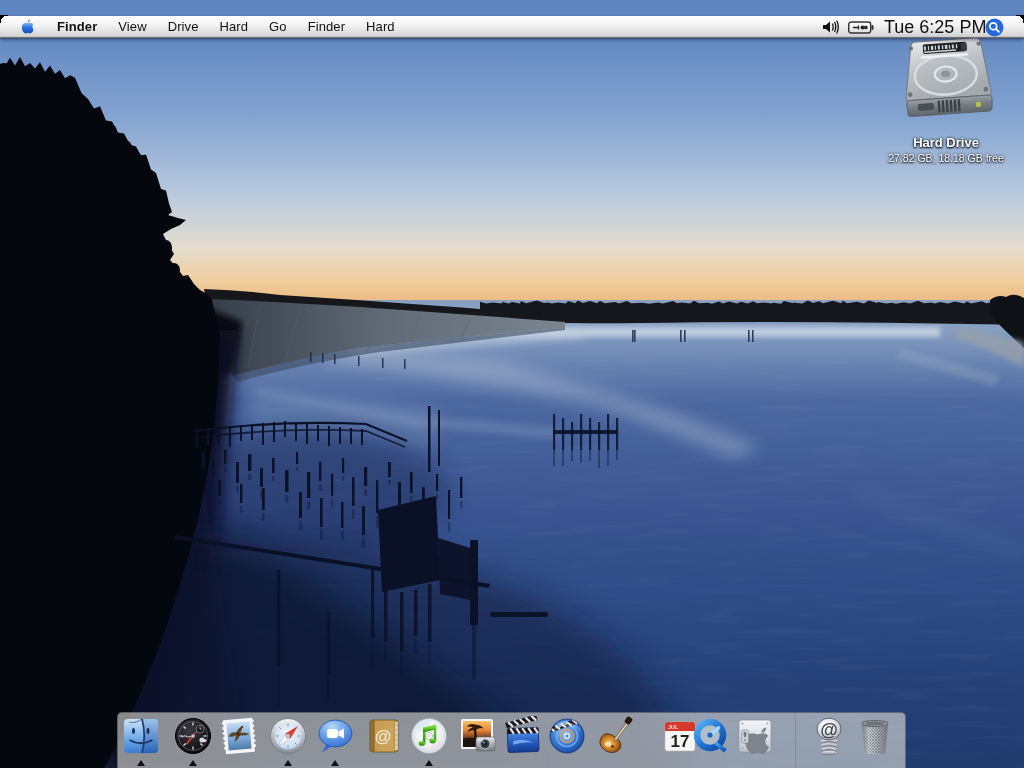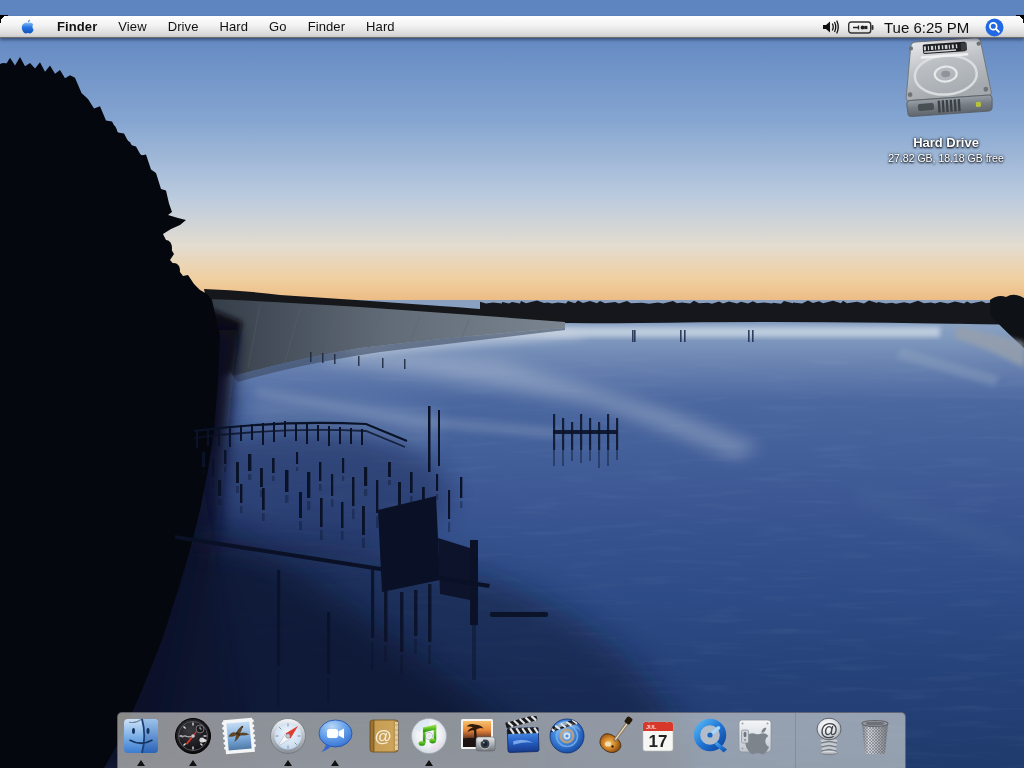--- a/index.html
+++ b/index.html
@@ -8,21 +8,21 @@
  background:linear-gradient(#ffffff, #f2f2f2 45%, #d8d8d8 90%, #c6c6c6);
  border-bottom:1px solid #6e6e6e;display:flex;
  font-size:13px;color:#111}
 .corner{position:absolute;top:-1px;width:8px;height:8px;background:
  radial-gradient(circle at 8px 8px, transparent 7.4px, #000 7.4px)}
 #mleft{display:flex;align-items:center;padding-left:19px}
 .apple{margin-right:20px}
 .mi{margin-right:21px;letter-spacing:0.1px}
 .bold{font-weight:bold;margin-right:21px}
 .mr{position:absolute;top:0;height:22px;display:flex;align-items:center}
-#clock{font-size:15px}
+#clock{font-size:18px}
 #hdlabels{position:absolute;left:866px;top:135px;width:160px;text-align:center;color:#fff}
 #hdl1{font-size:13px;font-weight:bold;text-shadow:0 1px 2px #000,0 0 3px rgba(0,0,0,0.9)}
 #hdl2{font-size:10.5px;margin-top:2px;text-shadow:0 1px 2px #000,0 0 3px rgba(0,0,0,0.9)}
 #dock{position:absolute;left:117px;top:712px;width:789px;height:56px;
  background:rgba(227,227,219,0.60);border:1px solid rgba(70,72,84,0.65);border-bottom:none;
  border-radius:5px 5px 0 0}
 #docksep{position:absolute;left:677px;top:0;width:1px;height:56px;background:rgba(60,62,74,0.7);
  border-right:1px solid rgba(210,214,220,0.4)}
 .dicon{position:absolute;top:3px;width:40px;height:40px}
 .tri{position:absolute;top:47px;width:0;height:0;border-left:4.5px solid transparent;
@@ -615,21 +615,21 @@
               <stop offset="1" stop-color="#6e3c0e"></stop>
             </radialGradient>
           </defs>
 <path d="M17,19 Q10,15.5 6.5,21 Q2.5,27.5 8.5,33 Q15.5,39 22.5,35 Q28.5,30.5 24,24.5 Q21,21 17,19 Z" fill="url(#gbb)" stroke="#43240a" stroke-width="0.8"></path>
 <path d="M20,24 L33.5,5.5" stroke="#8a7a5e" stroke-width="3.4" stroke-linecap="round"></path>
 <path d="M20.3,23.7 L33.4,5.8" stroke="#e8ddc8" stroke-width="1.2"></path>
 <rect x="30.5" y="1" width="6" height="7" rx="1.5" fill="#241708" transform="rotate(36 33.5 4.5)"></rect>
 <ellipse cx="13" cy="28" rx="3.2" ry="2.6" fill="#f2e2c0" opacity="0.9"></ellipse>
 <circle cx="17.5" cy="30.5" r="1.2" fill="#3a2410"></circle>
         </svg></div>
-<div class="dicon" style="left:520px"><svg width="40" height="40" viewBox="0 0 40 40">
+<div class="dicon" style="left:542px"><svg width="40" height="40" viewBox="0 0 40 40">
           <rect x="5" y="6" width="30" height="29" rx="2.5" fill="#f6f6f4" stroke="#b8b8b4" stroke-width="0.6"></rect>
 <path d="M5,8.5 Q5,6 7.5,6 L32.5,6 Q35,6 35,8.5 L35,15 L5,15 Z" fill="#d8382a"></path>
 <text x="8" y="12.5" font-family="Liberation Sans" font-size="5.5" font-weight="bold" fill="#f8d8d4">JUL</text>
 <text x="20" y="31" font-family="Liberation Sans" font-size="17" font-weight="bold" fill="#222" text-anchor="middle">17</text>
 <path d="M11,6 L11,2.5 M29,6 L29,2.5" stroke="#9a9a9a" stroke-width="1.8" stroke-linecap="round"></path>
         </svg></div>
 <div class="dicon" style="left:573px"><svg width="40" height="40" viewBox="0 0 40 40">
           <defs>
             <linearGradient id="qtg" x1="0" y1="0" x2="1" y2="1">
 <stop offset="0" stop-color="#55b4f2"></stop>

